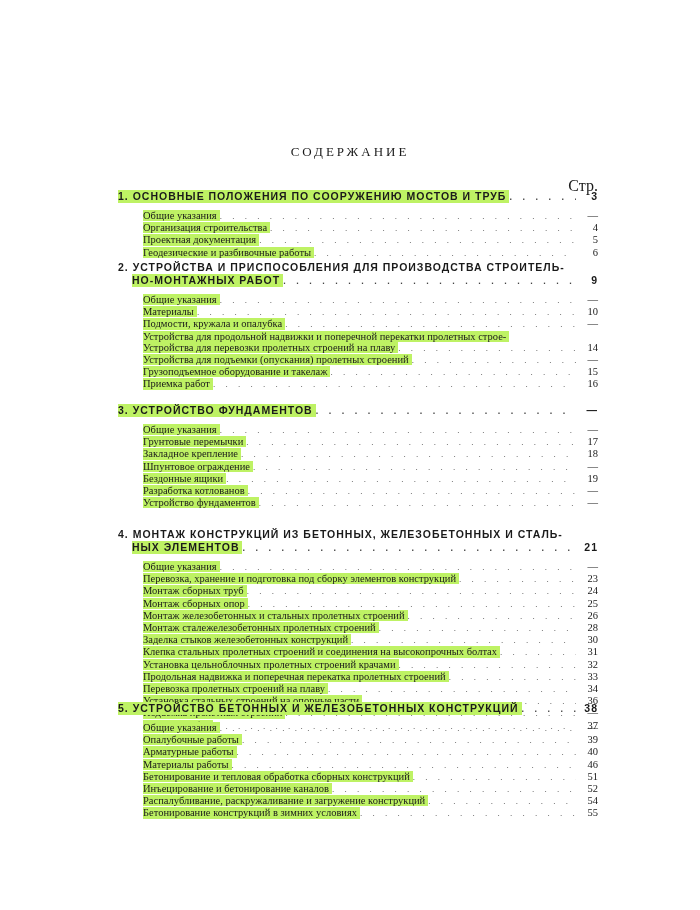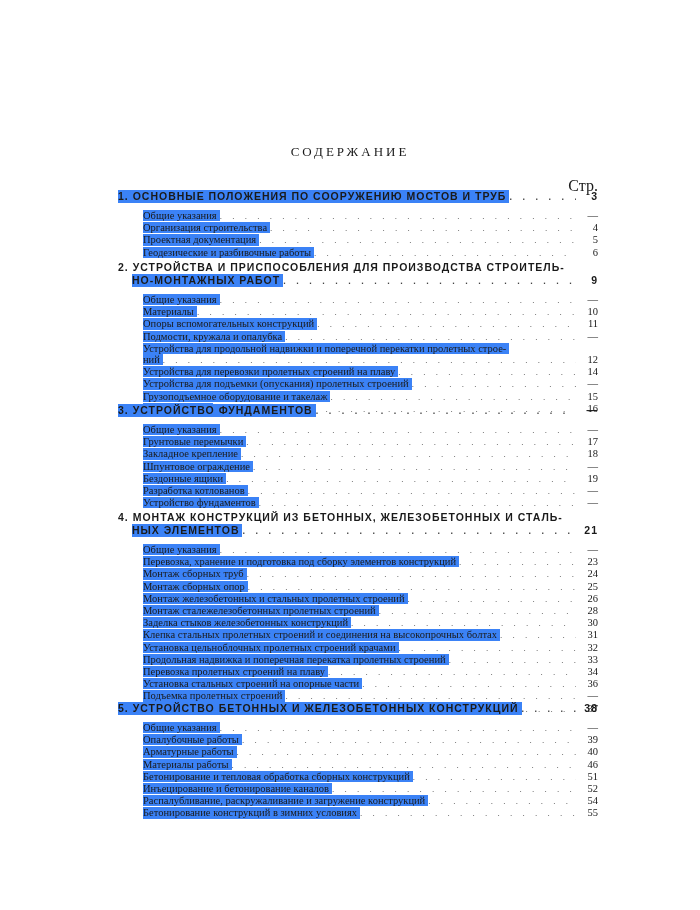--- a/index.html
+++ b/index.html
@@ -3,21 +3,21 @@
 <meta charset="utf-8">
 <style>
   html, body { margin: 0; padding: 0; background: #ffffff; }
   body { width: 700px; height: 910px; position: relative; overflow: hidden;
          font-family: "Liberation Serif", serif; color: #1a1a1a; }
   .title { position: absolute; top: 144px; left: 0; width: 700px; text-align: center;
            font-size: 13px; letter-spacing: 3px; }
   .page-label { position: absolute; top: 177px; left: 568px; width: 30px; text-align: right; font-size: 16px; }
   .toc { position: absolute; left: 118px; width: 480px; }
   .row { display: flex; align-items: baseline; font-size: 10.5px; line-height: 11.2px; }
-  .row .t { white-space: nowrap; background: #3b82f6; padding-right: 3px; }
+  .row .t { white-space: nowrap; background: #bef264; padding-right: 3px; }
   .row .dots { flex: 1; overflow: hidden; white-space: nowrap; color: #444; letter-spacing: 4px; font-size: 9px; }
   .row .dots::after { content: ". . . . . . . . . . . . . . . . . . . . . . . . . . . . . . . . . . . . . . . . . . . . . . . . . . . . . . . . . . . . . . . . . . . . . . . . . . . ."; }
   .row .p { width: 22px; text-align: right; flex: none; }
   .head { font-family: "Liberation Sans", sans-serif; font-weight: bold; font-size: 10.5px;
           letter-spacing: 1px; line-height: 13px; }
   .head .t { white-space: nowrap; }
   .head-cont { display: flex; align-items: baseline; padding-left: 14px; }
   .items { padding-left: 25px; margin-top: 6px; }
 </style>
 </head>
@@ -70,37 +70,27 @@
         <span class="t">Общие указания</span>
         <span class="dots"></span>
         <span class="p">—</span>
       </div>
     <div class="row">
         <span class="t">Материалы</span>
         <span class="dots"></span>
         <span class="p">10</span>
       </div>
     <div class="row">
-        <span class="t">Опоры вспомогательных конструкций</span>
-        <span class="dots"></span>
-        <span class="p">11</span>
-      </div>
-    <div class="row">
         <span class="t">Подмости, кружала и опалубка</span>
         <span class="dots"></span>
         <span class="p">—</span>
       </div>
     <div>
       <div class="row">
           <span class="t">Устройства для продольной надвижки и поперечной перекатки пролетных строе-</span>
-        </div>
-      <div class="row">
-          <span class="t">ний</span>
-          <span class="dots"></span>
-          <span class="p">12</span>
         </div>
     </div>
     <div class="row">
         <span class="t">Устройства для перевозки пролетных строений на плаву</span>
         <span class="dots"></span>
         <span class="p">14</span>
       </div>
     <div class="row">
         <span class="t">Устройства для подъемки (опускания) пролетных строений</span>
         <span class="dots"></span>
@@ -157,21 +147,21 @@
         <span class="p">—</span>
       </div>
     <div class="row">
         <span class="t">Устройство фундаментов</span>
         <span class="dots"></span>
         <span class="p">—</span>
       </div>
   </div>
 </div>
 
-<div class="toc" style="top:511px">
+<div class="toc" style="top:528px">
   <div class="head">
     <div><span>4.</span> <span>МОНТАЖ КОНСТРУКЦИЙ ИЗ БЕТОННЫХ, ЖЕЛЕЗОБЕТОННЫХ И СТАЛЬ-</span></div>
     <div class="row head head-cont">
         <span class="t">НЫХ ЭЛЕМЕНТОВ</span>
         <span class="dots"></span>
         <span class="p">21</span>
       </div>
   </div>
   <div class="items">
     <div class="row">

